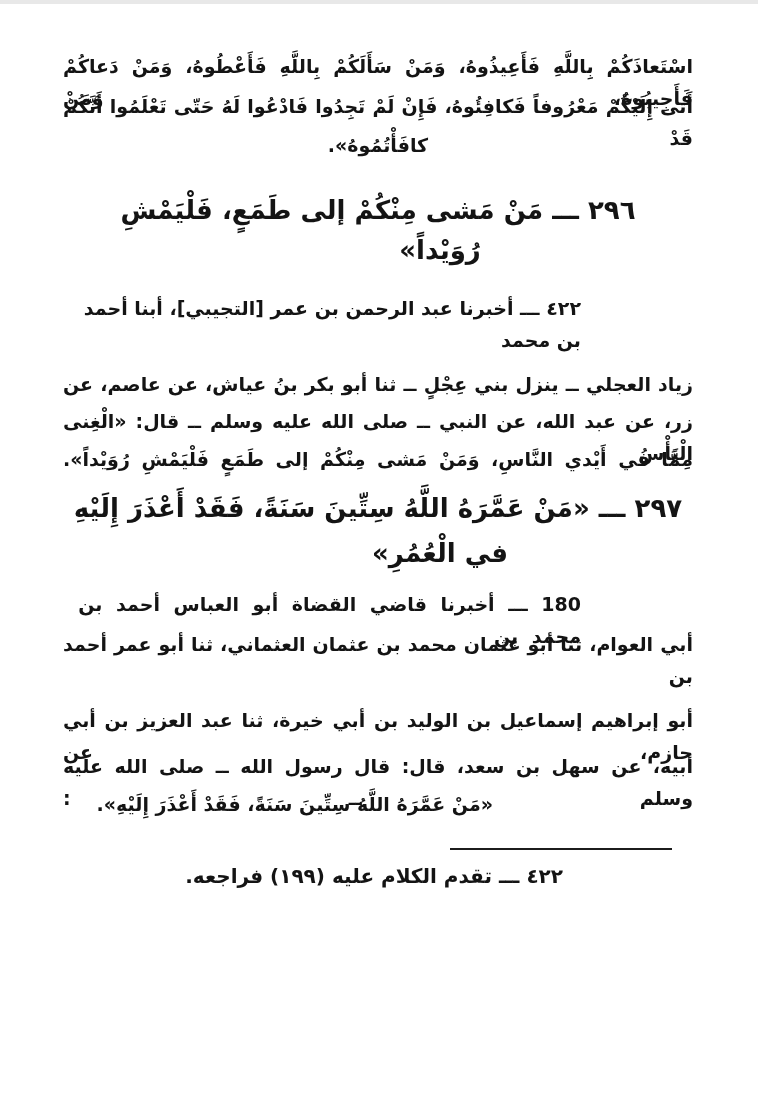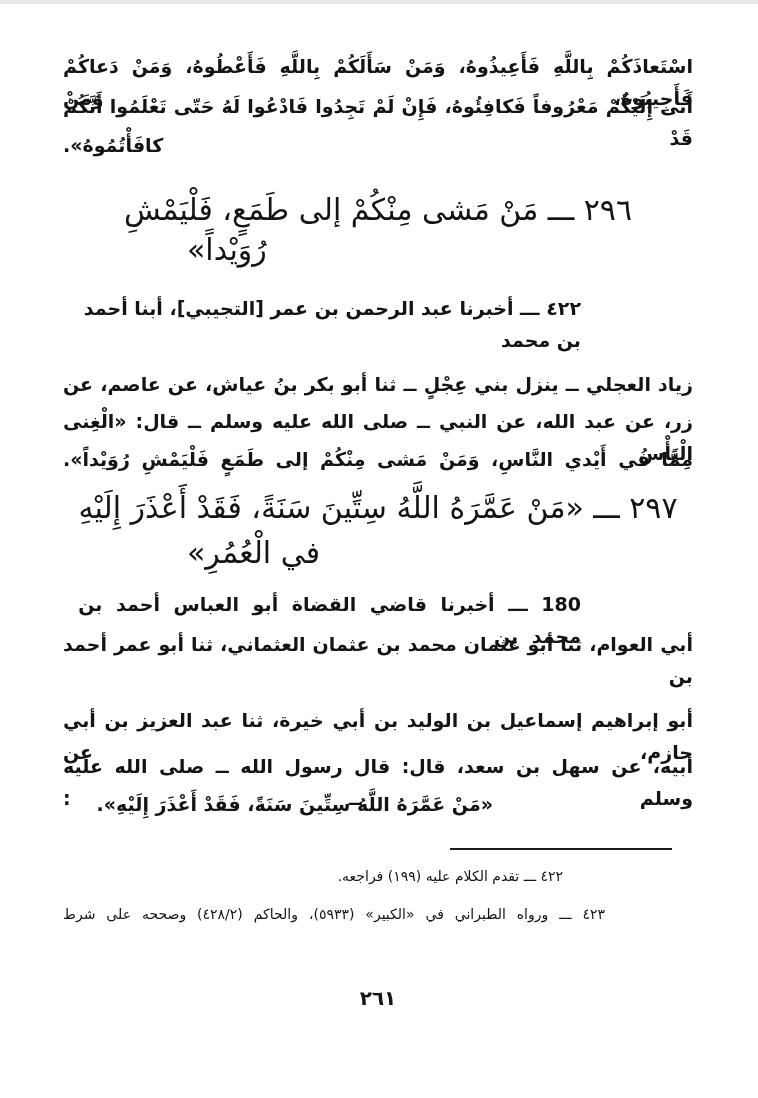--- a/index.html
+++ b/index.html
@@ -25,35 +25,35 @@
     unicode-bidi: embed;
     white-space: normal;
     overflow: visible;
   }
   .body-line {
     font-size: 19px;
     line-height: 32px;
     font-weight: bold;
   }
   .heading-line {
-    font-size: 30px;
+    font-size: 26px;
     line-height: 36px;
-    font-weight: normal;
+    font-weight: bold;
   }
   .footnote-line {
-    font-size: 14px;
+    font-size: 20px;
     line-height: 28px;
-    font-weight: normal;
+    font-weight: bold;
   }
   .just {
     text-align: justify;
     text-align-last: justify;
   }
   .al-right { }
-  .al-left  { text-align: left; }
+  .al-left  { text-align: center; }
   .al-center{ text-align: center; }
   .footnote-separator {
     position: absolute;
     top: 844px;
     left: 450px;
     width: 222px;
     height: 2px;
     background: #1c1c1c;
   }
   .page-number {
@@ -89,17 +89,15 @@
 
   <div class="line body-line al-right" style="top:584px; padding-right:112px; width:518px; word-spacing:7px">180 ـــ أخبرنا قاضي القضاة أبو العباس أحمد بن محمد بن</div>
   <div class="line body-line just" style="top:624px">أبي العوام، ثنا أبو عثمان محمد بن عثمان العثماني، ثنا أبو عمر أحمد بن</div>
   <div class="line body-line just" style="top:700px">أبو إبراهيم إسماعيل بن الوليد بن أبي خيرة، ثنا عبد العزيز بن أبي حازم، عن</div>
   <div class="line body-line just" style="top:746px">أبيه، عن سهل بن سعد، قال: قال رسول الله ــ صلى الله عليه وسلم ــ :</div>
   <div class="line body-line al-right" style="top:784px; padding-right:200px; width:430px">«مَنْ عَمَّرَهُ اللَّهُ سِتِّينَ سَنَةً، فَقَدْ أَعْذَرَ إِلَيْهِ».</div>
 
   <div class="footnote-separator"></div>
 
   <div class="line footnote-line al-right" style="top:858px; padding-right:130px; width:500px">٤٢٢ ـــ تقدم الكلام عليه (١٩٩) فراجعه.</div>
-  <div class="line footnote-line just" style="top:896px; padding-right:88px;  width:542px">٤٢٣ ـــ ورواه الطبراني في «الكبير» (٥٩٣٣)، والحاكم (٤٢٨/٢) وصححه على شرط</div>
 
-  <div class="page-number">٢٦١</div>
 
 </div>
 
 </body></html>

